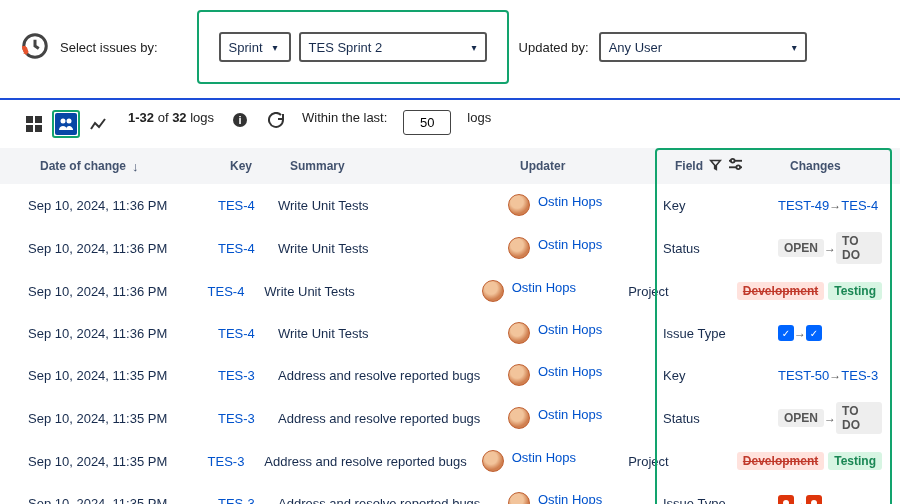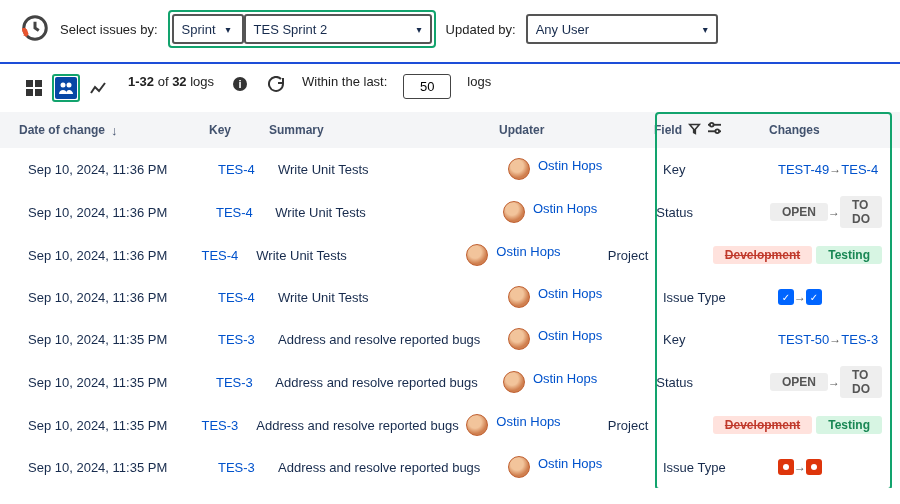--- a/index.html
+++ b/index.html
@@ -2,50 +2,50 @@
 <html><head>
 <meta charset="utf-8">
 <style>
   * { box-sizing: border-box; margin: 0; padding: 0; }
   body { font-family: -apple-system, BlinkMacSystemFont, "Segoe UI", Arial, sans-serif; font-size: 13px; color: #172B4D; background: #fff; width: 900px; }
   .top-bar { display: flex; align-items: center; gap: 10px; padding: 10px 20px 14px 20px; border-bottom: 2px solid #1d4ed8; }
   .clock-icon svg { width: 30px; height: 30px; }
   .top-label { font-size: 13px; color: #222; }
   .select-box { border: 2px solid #555; background: #fff; border-radius: 3px; height: 30px; display: flex; align-items: center; padding: 0 8px; font-size: 13px; cursor: pointer; position: relative; }
   .select-box .chev { margin-left: 10px; font-size: 10px; }
-  .green-outline { border: 2px solid #12a36d; border-radius: 4px; display: flex; padding: 2px; gap: 0; }
+  .green-outline { border: 2px solid #12a36d; border-radius: 4px; display: flex; padding: 20px; gap: 8px; margin-left: 29px; }
   .green-outline .select-box:first-child { width: 72px; }
   .green-outline .select-box:last-child { width: 188px; }
-  .select-wide { width: 192px; }
+  .select-wide { width: 208px; }
   .toolbar { display: flex; align-items: flex-start; gap: 16px; padding: 10px 20px; }
   .view-group { display: flex; align-items: center; gap: 4px; }
   .view-btn { width: 28px; height: 28px; display: flex; align-items: center; justify-content: center; border-radius: 3px; cursor: pointer; }
   .view-btn.green-wrap { border: 2px solid #12a36d; padding: 1px; }
   .view-btn.green-wrap .inner { background: #0747a6; color: #fff; width: 100%; height: 100%; display: flex; align-items: center; justify-content: center; border-radius: 2px; }
   .count-text { font-size: 13px; color: #222; }
   .count-text b { font-weight: 700; }
   .icon-btn { width: 20px; height: 20px; display: flex; align-items: center; justify-content: center; cursor: pointer; }
   .days-input { width: 48px; height: 25px; border: 1px solid #444; border-radius: 3px; text-align: center; font-size: 13px; }
   .table-wrap { position: relative; }
   .field-highlight { position: absolute; top: 0; left: 655px; width: 237px; height: 378px; border: 2px solid #12a36d; border-radius: 4px; pointer-events: none; z-index: 5; }
-  .thead { display: flex; background: #f4f5f7; font-size: 12px; font-weight: 600; color: #42526E; height: 36px; align-items: center; padding: 0 18px 0 19px; }
+  .thead { display: flex; background: #f4f5f7; font-size: 12px; font-weight: 600; color: #42526E; height: 36px; align-items: center; padding: 0 18px 0 40px; }
   .col-date { width: 190px; display: flex; align-items: center; gap: 6px; }
   .col-key { width: 60px; }
   .col-summary { width: 230px; }
   .col-updater { width: 155px; }
   .col-field { width: 115px; display: flex; align-items: center; gap: 6px; }
   .col-changes { flex: 1; }
   .row { display: flex; align-items: center; min-height: 42px; padding: 6px 18px 6px 28px; font-size: 13px; }
   .row .col-key a, .row .col-updater a, .link { color: #0052CC; text-decoration: none; cursor: pointer; }
   .row .col-updater { display: flex; align-items: flex-start; gap: 8px; }
   .avatar { width: 22px; height: 22px; border-radius: 50%; background: radial-gradient(circle at 40% 35%, #f2c49b 35%, #d08050 65%); border: 1px solid #c06030; display: inline-block; flex-shrink: 0; }
   .col-changes .changes-inner { display: flex; flex-direction: row; gap: 4px; }
   .inline-change { display: flex; align-items: center; }
   .arrow-sep { color: #555; font-size: 12px; }
-  .badge { display: inline-block; background: #eee; border-radius: 3px; padding: 2px 12px; font-size: 12px; font-weight: 600; color: #555; }
+  .badge { display: inline-block; background: #eee; border-radius: 3px; padding: 2px 6px; font-size: 12px; font-weight: 600; color: #555; }
   .badge-red { background: #ffe2dd; color: #c0392b; text-decoration: line-through; }
   .badge-green { background: #d7f5e3; color: #198754; }
   .check-box { width: 16px; height: 16px; background: #0065ff; border-radius: 3px; display: inline-flex; align-items: center; justify-content: center; color: #fff; font-size: 10px; }
   .bug-box { width: 16px; height: 16px; background: #de350b; border-radius: 3px; display: inline-flex; align-items: center; justify-content: center; }
   .bug-box::after { content: ""; width: 6px; height: 6px; background: #fff; border-radius: 50%; }
   .sort-arrow { font-size: 13px; }
   .filter-icons { display: flex; gap: 6px; }
   .filter-icons span { font-size: 13px; color: #333; }
 </style>
 </head>

